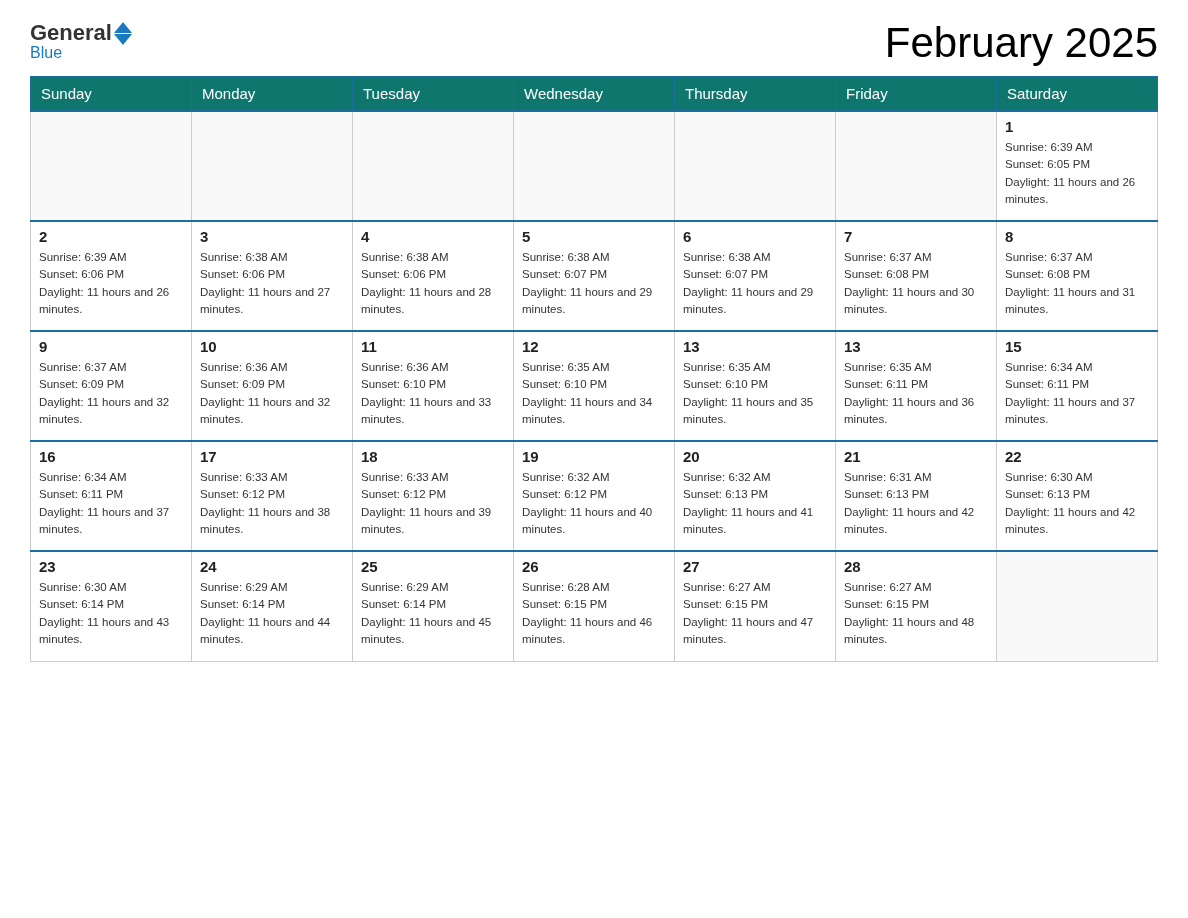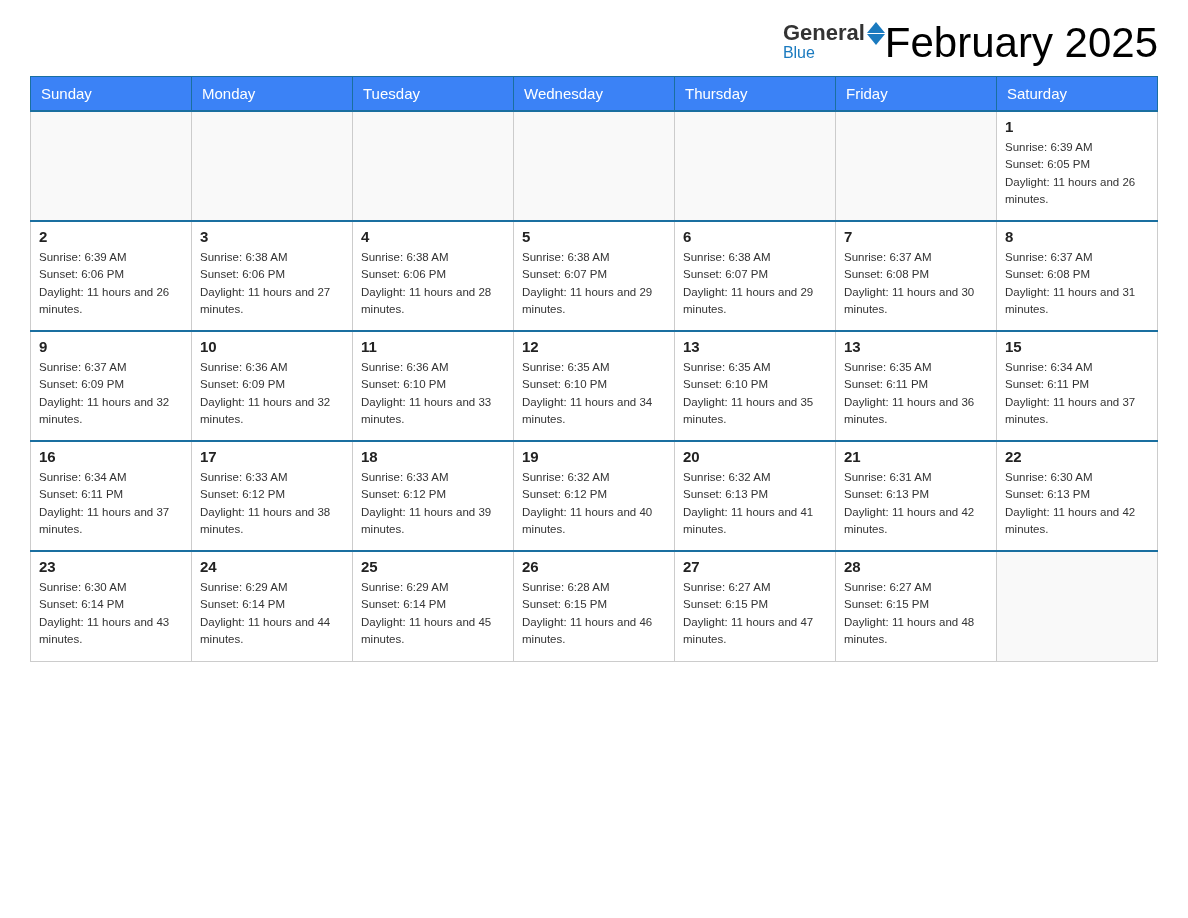--- a/index.html
+++ b/index.html
@@ -5,21 +5,21 @@
     * { box-sizing: border-box; margin: 0; padding: 0; }
     body {
       font-family: Arial, sans-serif;
       background: #fff;
       padding: 20px 30px;
       width: 1188px;
       min-height: 918px;
     }
     .header {
       display: flex;
-      justify-content: flex-end;
+      justify-content: space-between;
       align-items: flex-start;
       margin-bottom: 10px;
     }
     .logo {
       display: flex;
       align-items: center;
       gap: 0;
     }
     .logo-text-general {
       font-size: 22px;
@@ -44,21 +44,21 @@
       font-size: 18px;
       color: #444;
       margin-top: 4px;
     }
     .calendar-table {
       width: 100%;
       border-collapse: collapse;
       margin-top: 8px;
     }
     .calendar-table th {
-      background-color: #3b82f6;
+      background-color: #0f766e;
       color: #fff;
       font-size: 15px;
       font-weight: normal;
       padding: 8px 10px;
       text-align: left;
       border: 1px solid #1a6fa0;
     }
     .calendar-table td {
       border: 1px solid #ccc;
       vertical-align: top;

